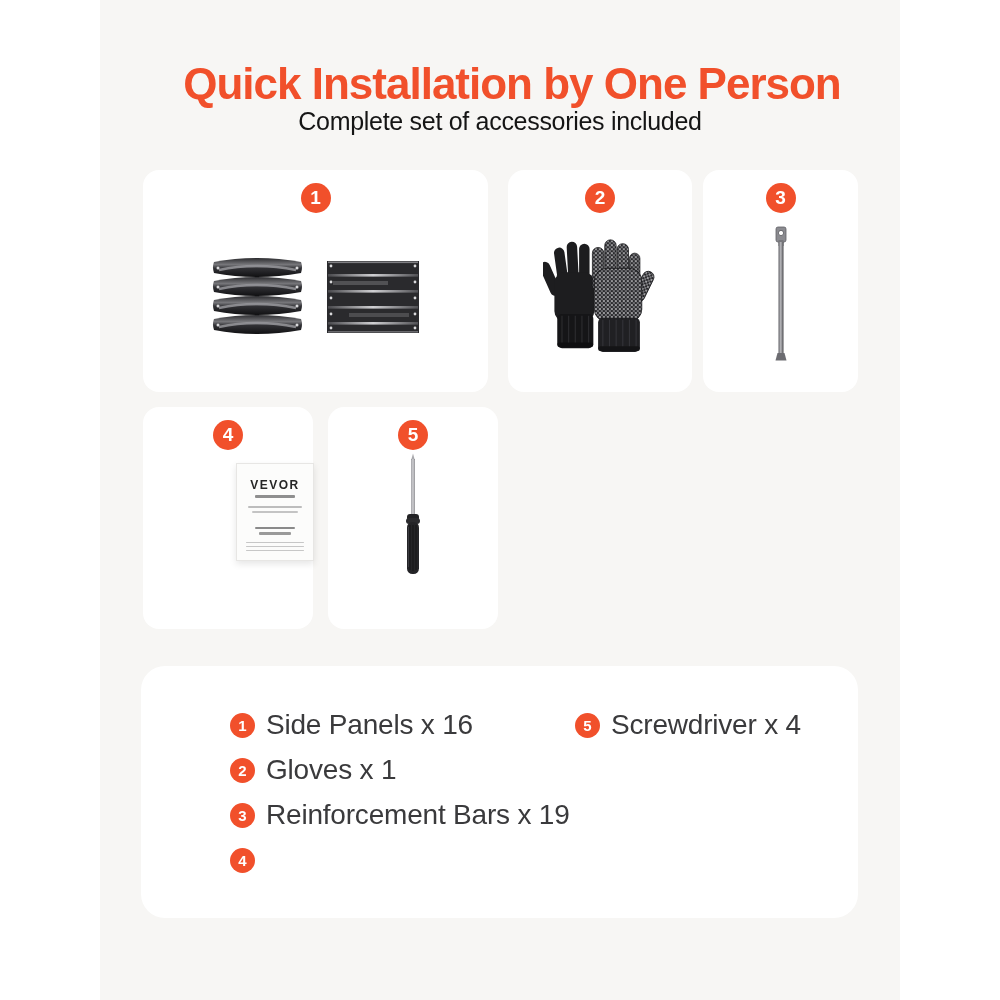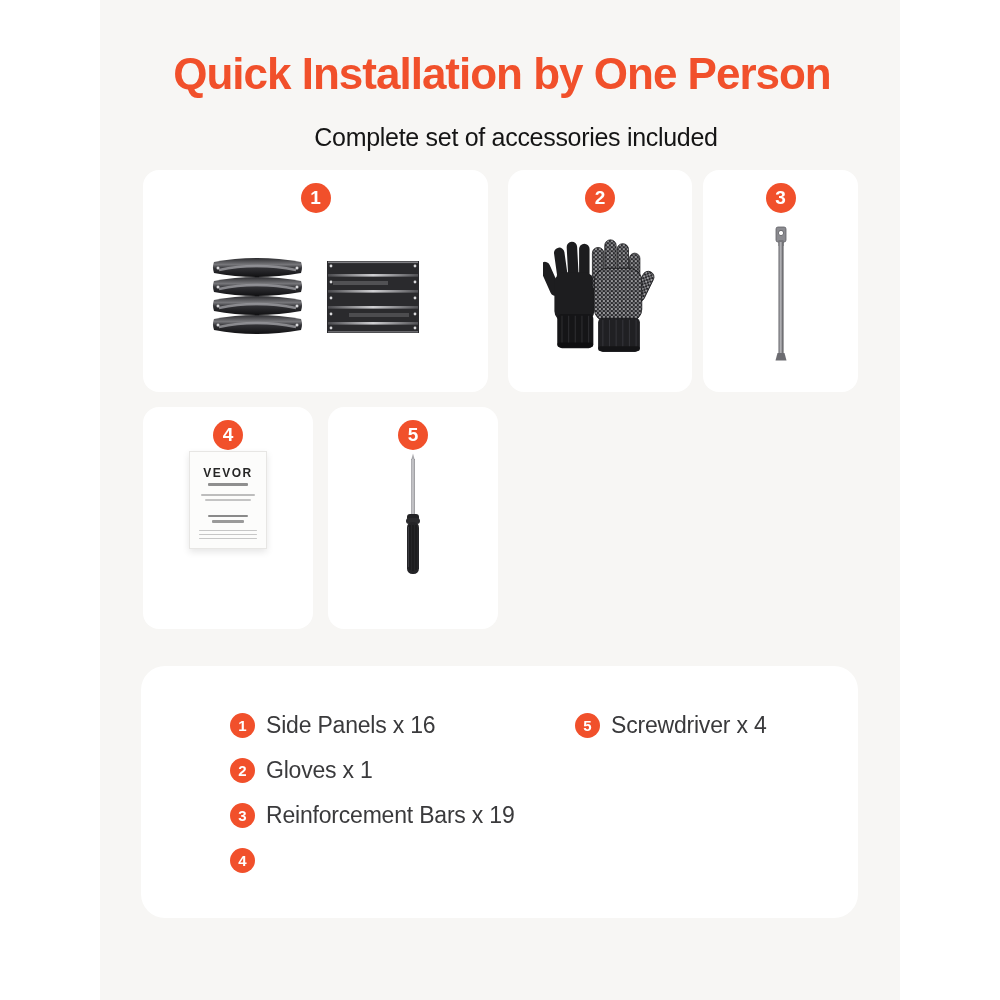--- a/index.html
+++ b/index.html
@@ -8,26 +8,26 @@
     background:#ffffff;
     font-family:"Liberation Sans", sans-serif;
   }
   .content-col{
     position:absolute;left:100px;top:0;width:800px;height:1000px;
     background:var(--panel-bg,#F7F6F4);
   }
   .page-title{
     position:absolute;left:100px;top:49px;width:800px;text-align:center;
     font-size:44px;line-height:46px;font-weight:700;letter-spacing:-1px;
-    color:var(--accent,#F1502B);margin:2px;
+    color:var(--accent,#F1502B);margin:12px;
   }
   .page-subtitle{
     position:absolute;left:100px;top:107px;width:800px;text-align:center;
     font-size:25px;line-height:28px;font-weight:400;letter-spacing:-0.3px;
-    color:#151515;margin:16px;
+    color:#151515;margin:0;
   }
   .card{
     position:absolute;background:#ffffff;border-radius:16px;
   }
   .card-badge{
     position:absolute;top:13px;left:50%;transform:translateX(-50%);
     width:30px;height:30px;border-radius:50%;
     background:var(--accent,#F1502B);color:#ffffff;
     font-size:19px;font-weight:700;
     display:flex;align-items:center;justify-content:center;
@@ -56,21 +56,21 @@
   .list-row{
     position:absolute;display:flex;align-items:center;gap:11px;height:26px;
   }
   .list-badge{
     flex:0 0 auto;width:25px;height:25px;border-radius:50%;
     background:var(--accent,#F1502B);color:#ffffff;
     font-size:15px;font-weight:700;
     display:flex;align-items:center;justify-content:center;
   }
   .list-label{
-    font-size:23px;letter-spacing:-0.2px;color:#3a3a3c;white-space:nowrap;
+    font-size:28px;letter-spacing:-0.2px;color:#3a3a3c;white-space:nowrap;
   }
 </style>
 </head>
 <body>
 
 <div class="content-col"></div>
 
 <h1 class="page-title">Quick Installation by One Person</h1>
 <p class="page-subtitle">Complete set of accessories included</p>
 
@@ -202,21 +202,21 @@
     <rect x="8" y="1" width="10" height="15" rx="2" fill="#8b8b90" stroke="#5f5f64" stroke-width="0.8"></rect>
     <circle cx="13" cy="7" r="2.6" fill="#ffffff" stroke="#56565a" stroke-width="0.8"></circle>
     <rect x="10.5" y="14" width="5" height="6" fill="#77777c"></rect>
     <rect x="10.5" y="16" width="5" height="112" fill="url(#gBar)"></rect>
     <path d="M9.5 127 L16.5 127 L18.5 134.5 L7.5 134.5 Z" fill="#6c6c71"></path>
   </svg>
 </div>
 
 <div class="card" style="left:143px;top:407px;width:170px;height:222px;">
   <div class="card-badge">4</div>
-  <div class="art manual" style="top:44px;">
+  <div class="art manual" style="top:56px;margin-left:47px;">
     <div class="manual-brand">VEVOR</div>
     <div class="bar tag"></div>
     <div class="bar q1"></div>
     <div class="bar q2"></div>
     <div class="bar h1"></div>
     <div class="bar h2"></div>
     <div class="footer-block">
       <div class="bar fx"></div>
       <div class="bar fx"></div>
       <div class="bar fx"></div>

